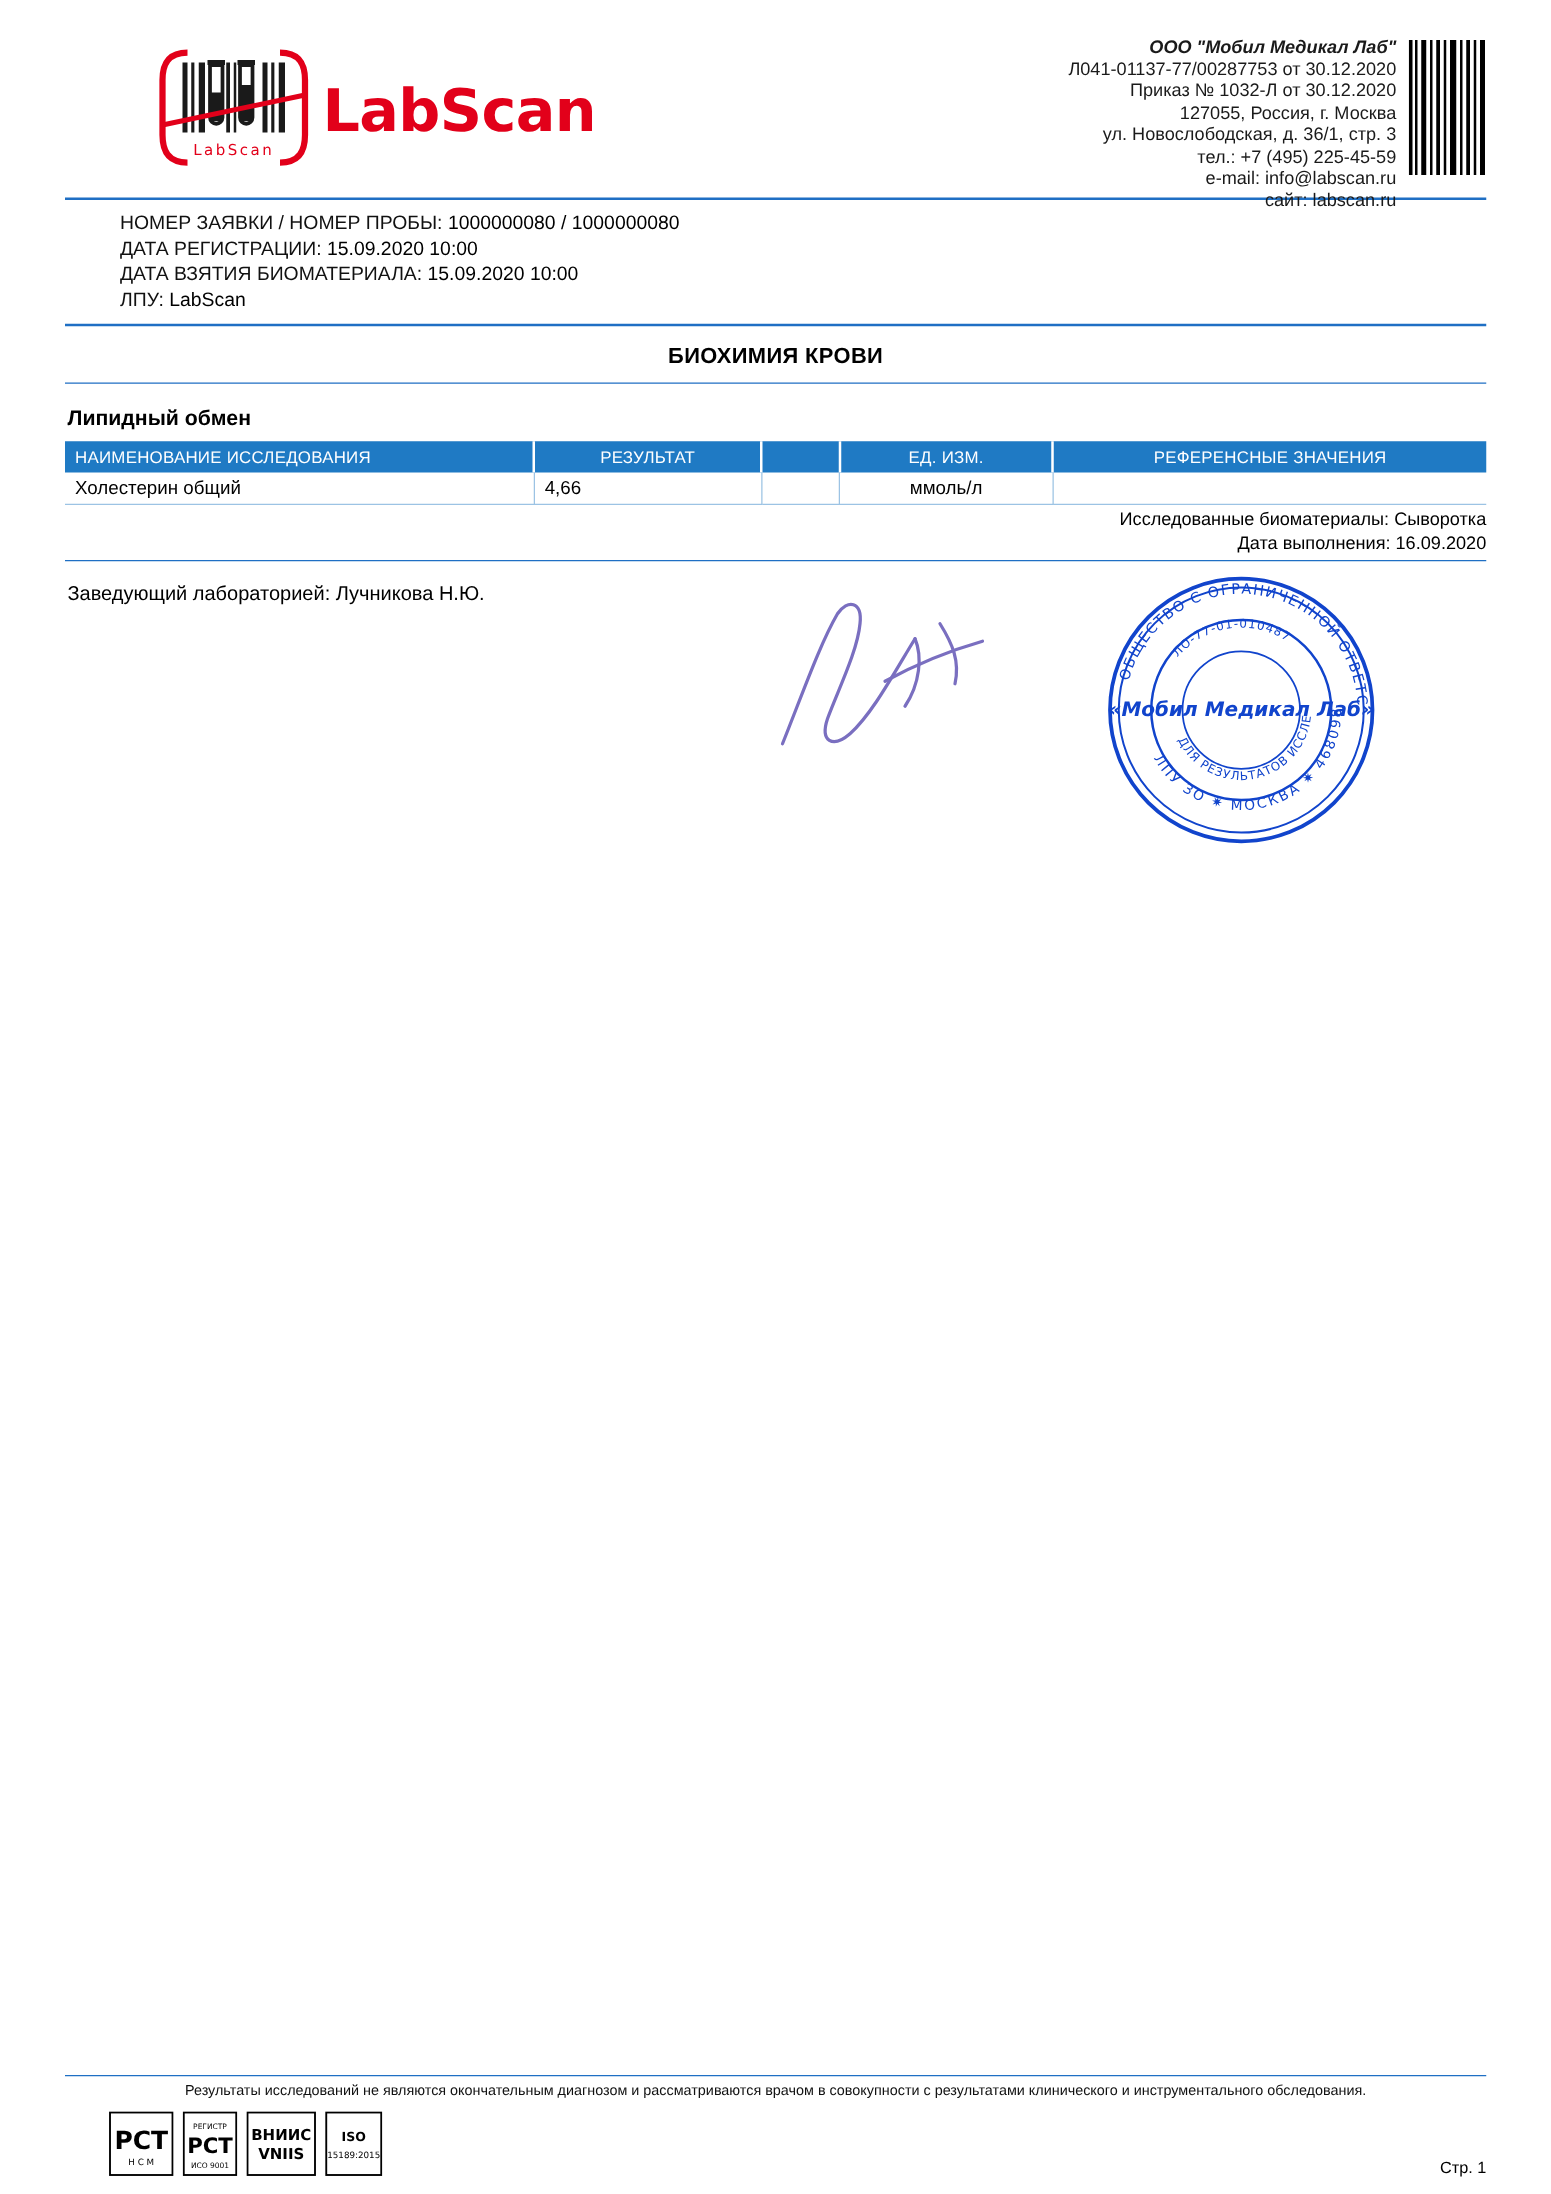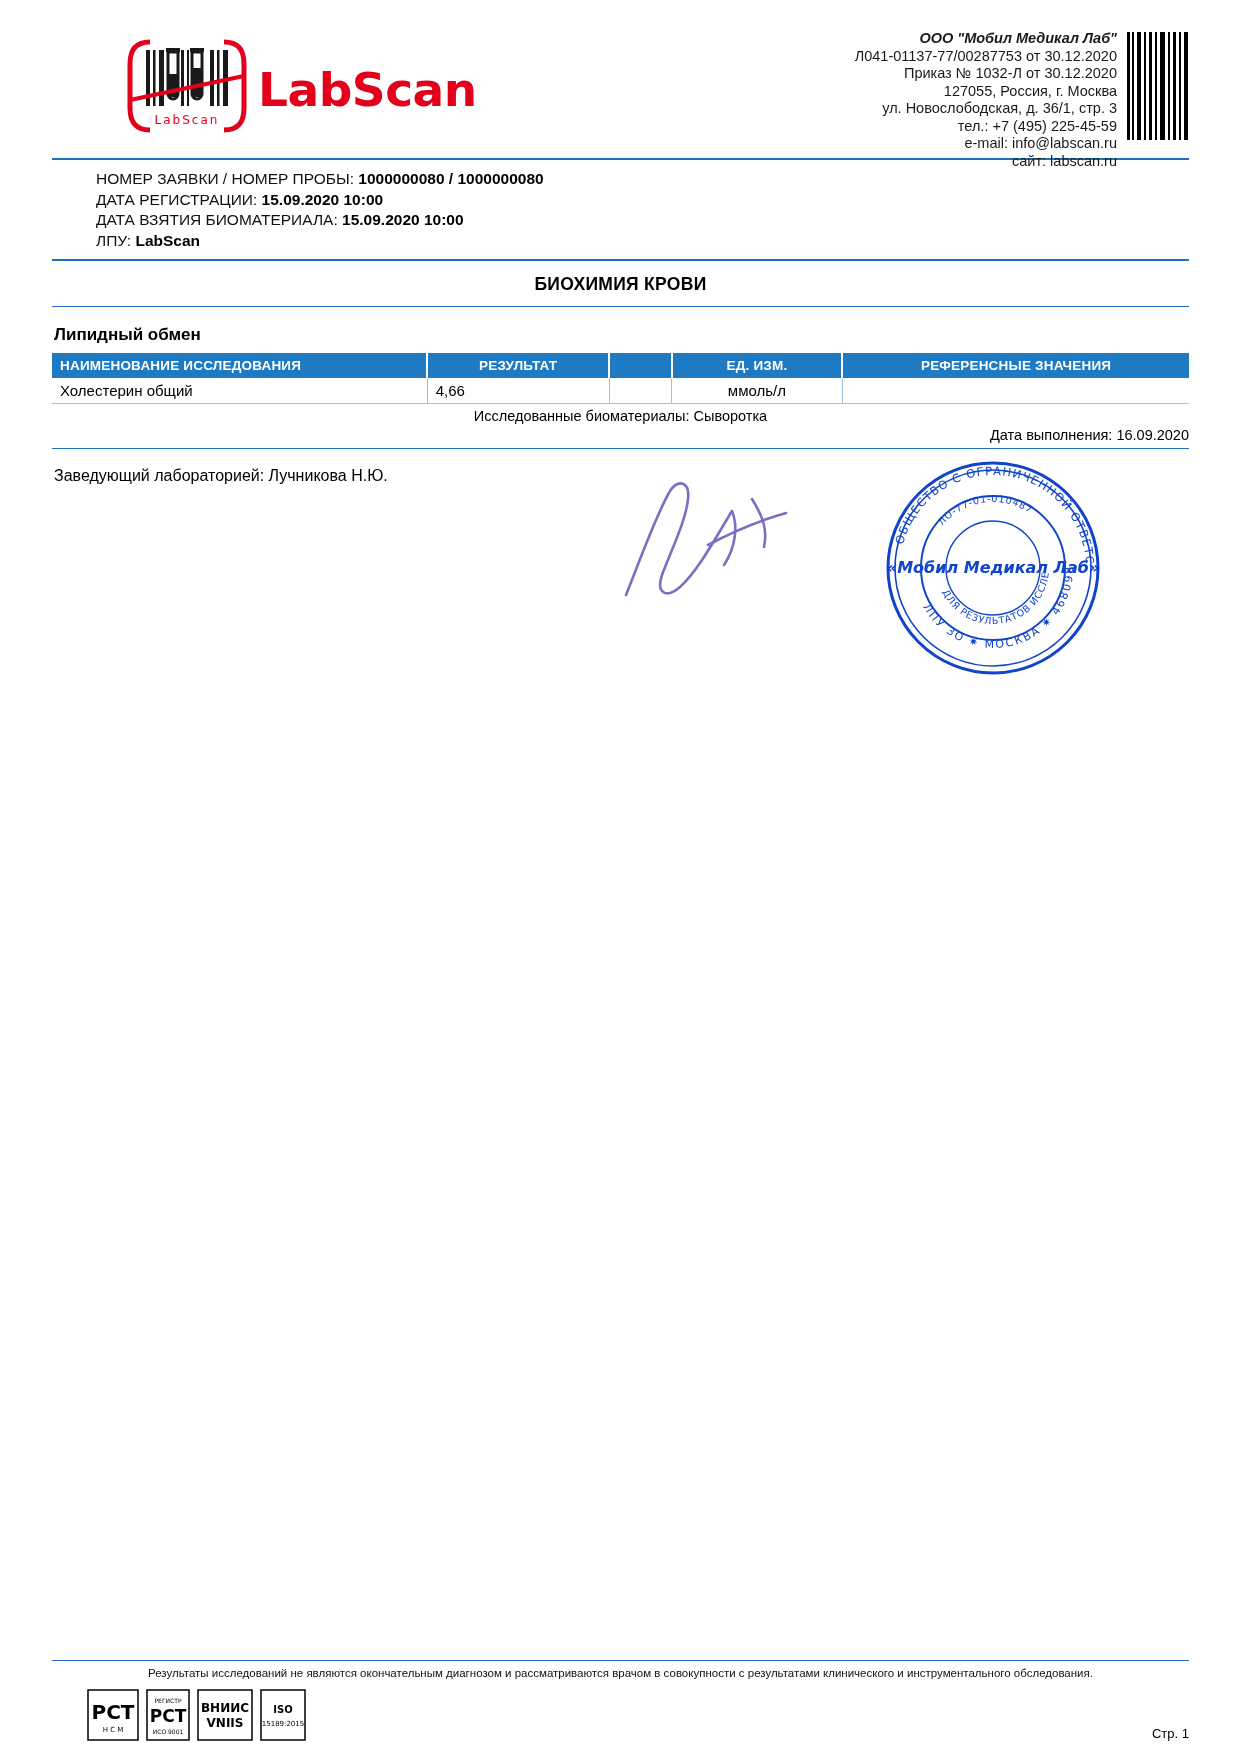--- a/index.html
+++ b/index.html
@@ -87,21 +87,21 @@
   
   .meta {
     display: flex;
     margin-top: 9px;
     font-size: 15.5px;
     line-height: 20.5px;
   }
   .meta-col { flex: 0 0 50%; }
   .meta-col.right { padding-left: 10px; }
   .meta-row span.label { color: #111; margin-left: 44px; }
-  .meta-row b { font-weight: bold; }
+  .meta-row b { font-weight: normal; }
 
   
   .doc-title {
     text-align: center;
     font-size: 17.5px;
     font-weight: bold;
     letter-spacing: 0.3px;
     margin: 13px 0 11px 0;
   }
 
@@ -114,21 +114,21 @@
   
   table.results {
     width: 100%;
     border-collapse: collapse;
     font-size: 15px;
   }
   table.results thead th {
     background: #1f7ac4;
     color: #ffffff;
     font-size: 13.5px;
-    font-weight: bold;
+    font-weight: normal;
     letter-spacing: 0.2px;
     padding: 5px 8px;
     text-align: left;
     border-right: 2px solid #ffffff;
   }
   table.results thead th.c { text-align: center; }
   table.results thead th:last-child { border-right: 0; }
   table.results tbody td {
     padding: 4px 8px;
     border-bottom: 1px solid #9cc3e4;
@@ -137,21 +137,21 @@
   }
   table.results tbody td:last-child { border-right: 0; }
   table.results tbody td.c { text-align: center; }
   .col-name  { width: 33%; }
   .col-res   { width: 16%; }
   .col-flag  { width: 5.5%; }
   .col-unit  { width: 15%; }
   .col-ref   { width: 30.5%; }
 
   .biomaterial-line {
-    text-align: center;
+    text-align: right;
     font-size: 14.5px;
     margin-top: 4px;
   }
   .exec-date {
     text-align: right;
     font-size: 14.5px;
     margin-top: 3px;
   }
   .rule-after-table {
     border: 0;

